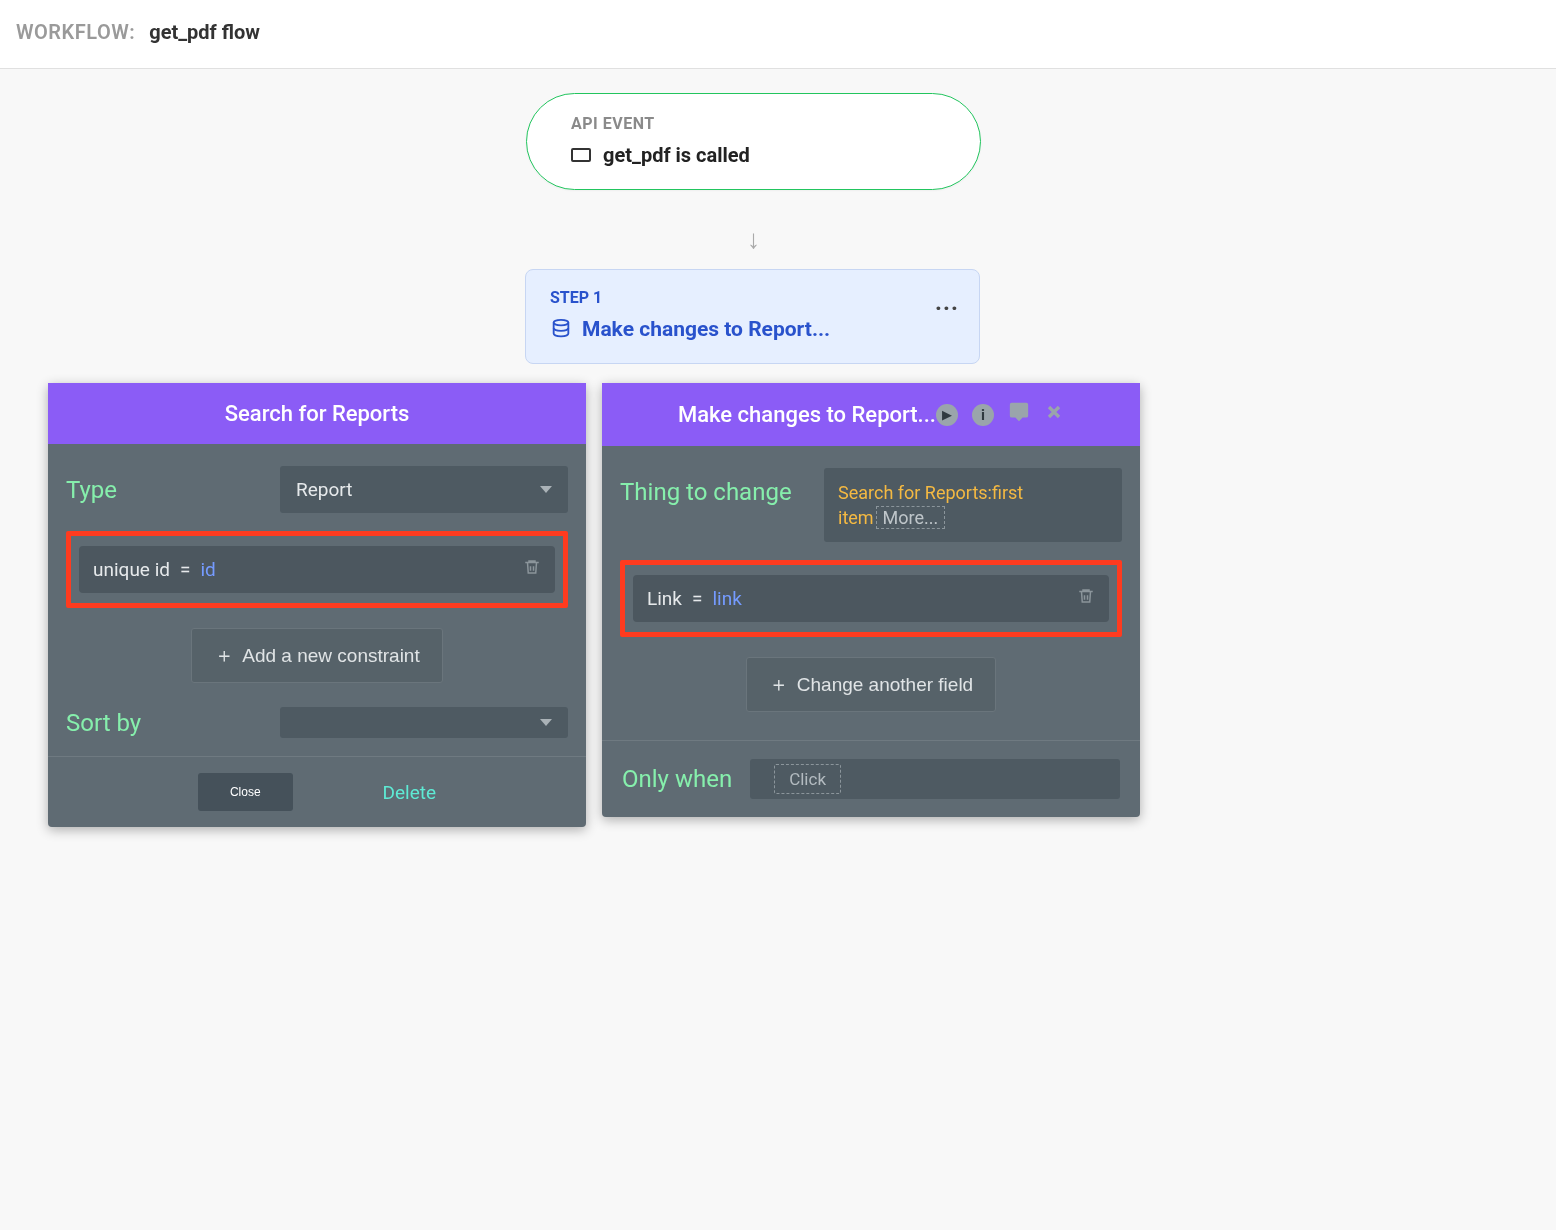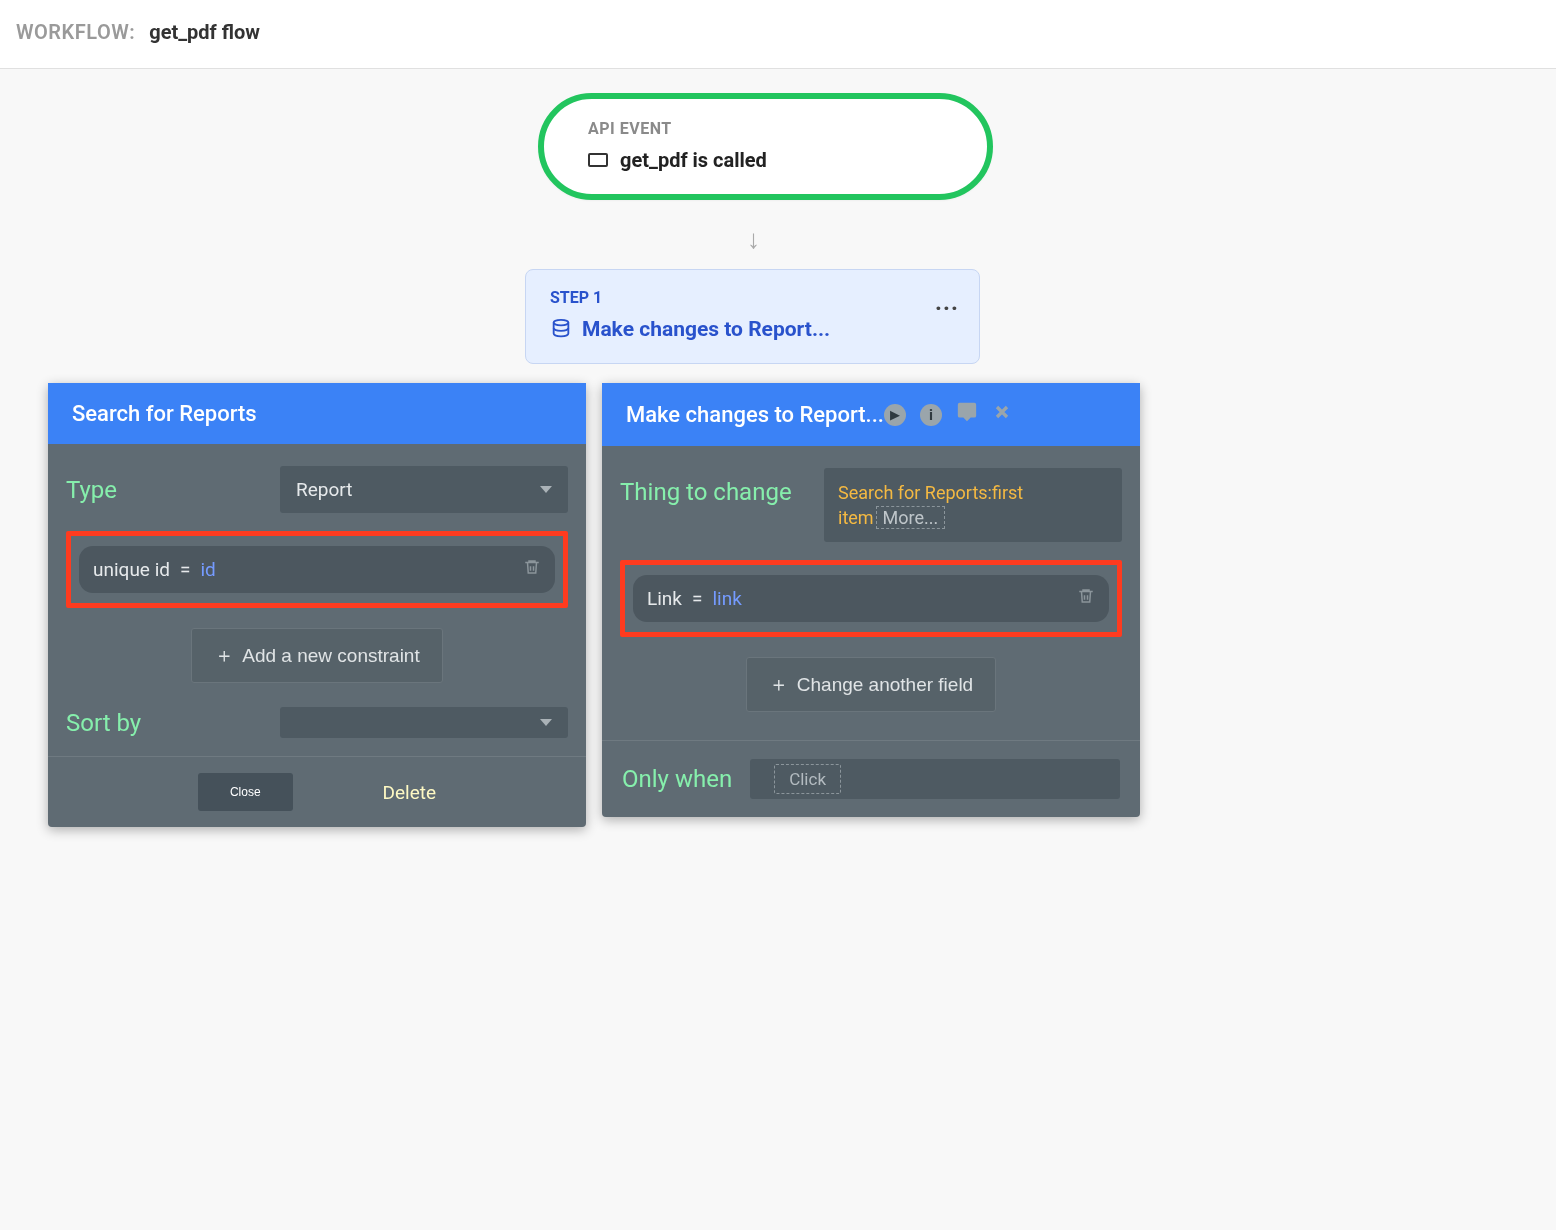--- a/index.html
+++ b/index.html
@@ -31,24 +31,24 @@
 }
 .canvas {
   position: relative;
   width: 100%;
   height: calc(100% - 72px);
 }
 
 .event-pill {
   position: absolute;
   top: 24px;
-  left: 538px;
+  left: 526px;
   width: 455px;
   background: #fff;
-  border: 6px solid #22c55e;
+  border: 1px solid #22c55e;
   border-radius: 56px;
   padding: 20px 44px 22px;
   box-shadow: 0 1px 2px rgba(0,0,0,0.04);
 }
 .event-label {
   color: #8a8a8a;
   font-size: 16px;
   font-weight: 700;
   letter-spacing: 0.5px;
   margin-bottom: 10px;
@@ -116,28 +116,28 @@
   letter-spacing: 1px;
 }
 
 .panel {
   position: absolute;
   background: #5f6b73;
   border-radius: 4px;
   box-shadow: 0 3px 12px rgba(0,0,0,0.3);
 }
 .panel-header {
-  background: #3b82f6;
+  background: #8b5cf6;
   color: #fff;
   font-size: 22px;
   font-weight: 500;
-  padding: 18px 24px;
-  display: flex;
-  align-items: center;
-  justify-content: flex-start;
+  padding: 18px 41px;
+  display: flex;
+  align-items: center;
+  justify-content: center;
 }
 .panel-header-icons {
   display: flex;
   gap: 14px;
   align-items: center;
 }
 .hdr-icon {
   color: #9aa5ab;
   font-size: 22px;
   cursor: pointer;
@@ -184,21 +184,21 @@
 }
 
 .highlight-wrap {
   border: 5px solid #ff3b1f;
   border-radius: 2px;
   padding: 10px 8px;
   margin-bottom: 20px;
 }
 .constraint-row {
   background: #4c575f;
-  border-radius: 14px;
+  border-radius: 4px;
   padding: 11px 14px;
   display: flex;
   align-items: center;
   font-size: 19px;
   color: #e6e9eb;
   position: relative;
 }
 .constraint-key { color: #e6e9eb; }
 .constraint-eq { margin: 0 10px; color: #e6e9eb; }
 .constraint-val { color: #759bff; }
@@ -234,21 +234,21 @@
 .close-btn {
   background: #45515a;
   color: #fff;
   font-size: 12px;
   padding: 12px 32px;
   border: none;
   border-radius: 3px;
   cursor: pointer;
 }
 .delete-link {
-  color: #fef9c3;
+  color: #5eead4;
   font-size: 19px;
   cursor: pointer;
 }
 .checkbox-sq {
   width: 22px;
   height: 22px;
   background: #4c575f;
   display: inline-block;
   cursor: pointer;
 }

